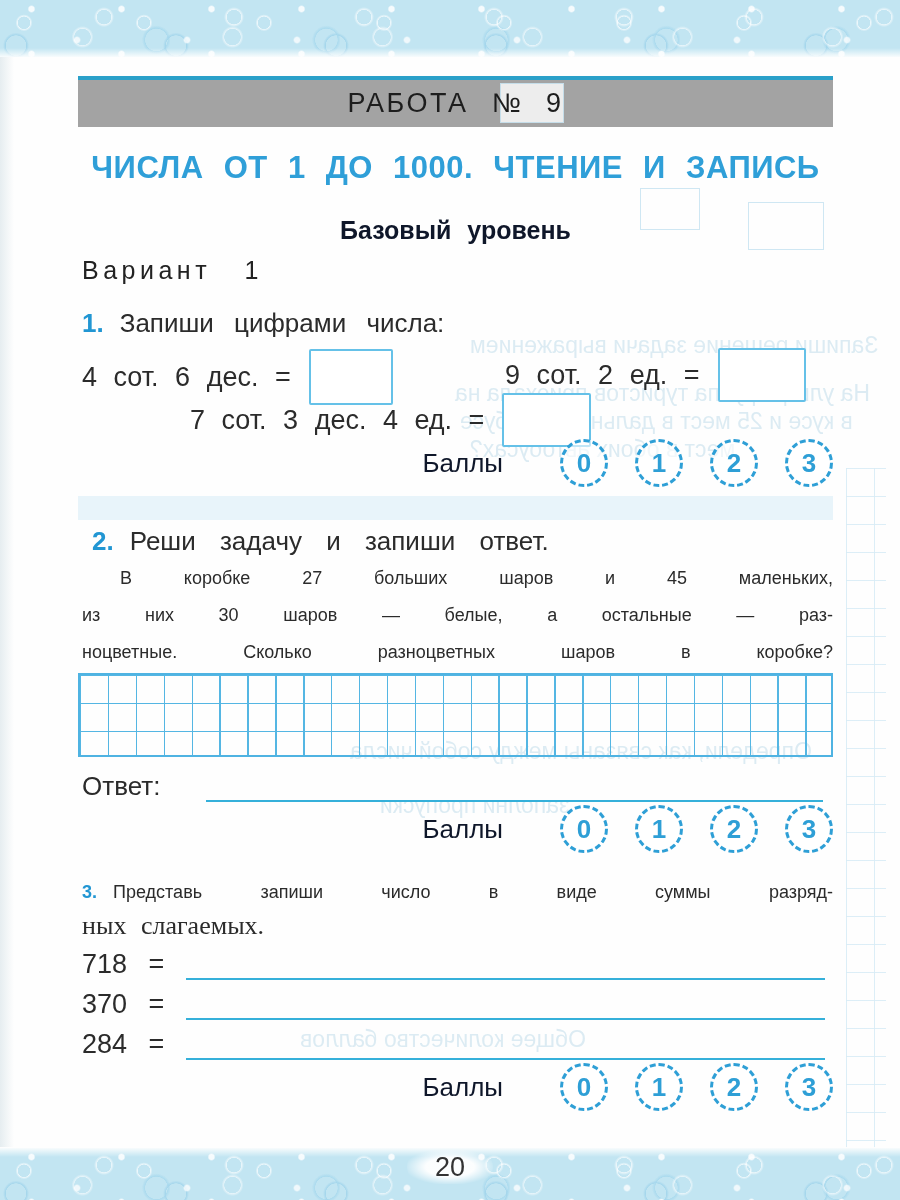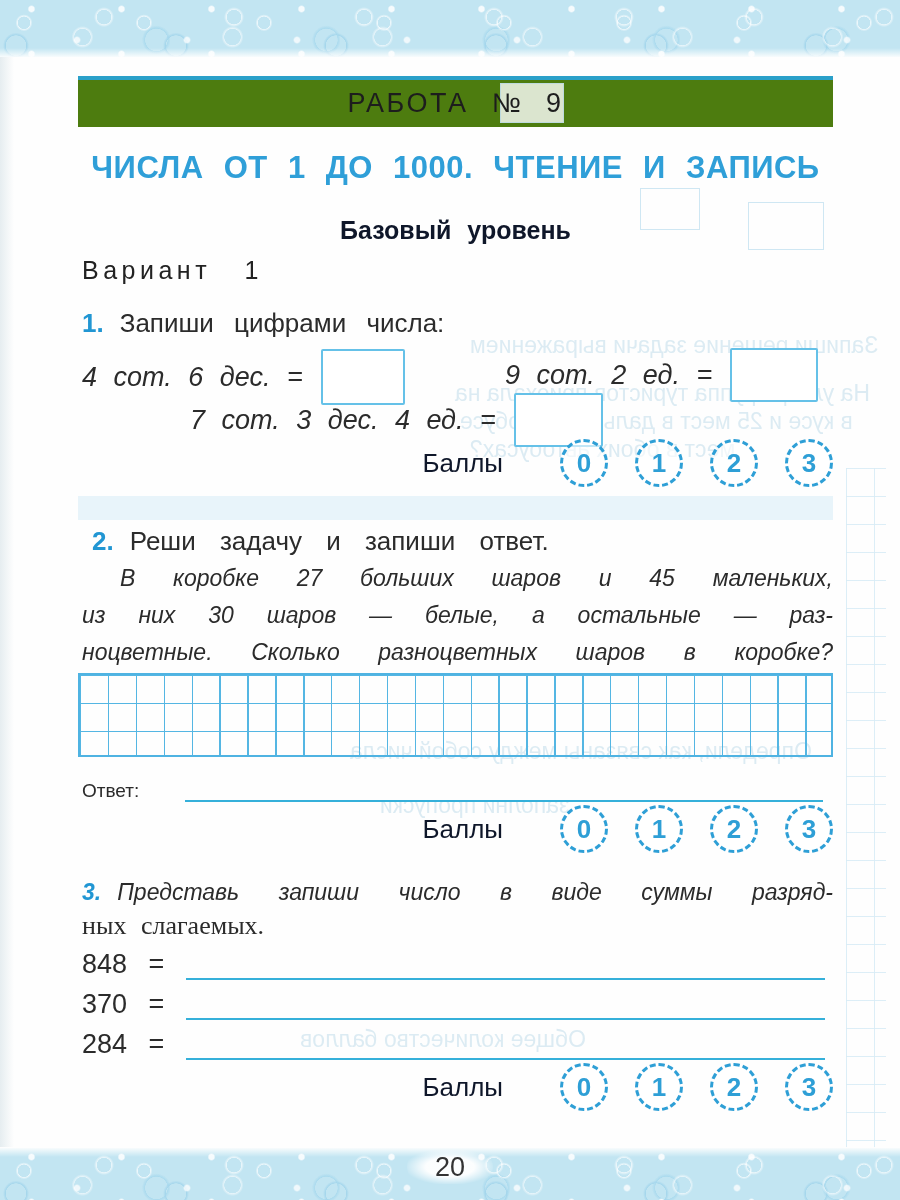--- a/index.html
+++ b/index.html
@@ -25,42 +25,42 @@
   .lace-bottom::before{content:"";position:absolute;left:0;right:0;top:-1px;height:10px;
     background:linear-gradient(to top,rgba(255,255,255,0),#fefefe);}
   .page-num{position:absolute;left:0;right:0;top:2px;text-align:center;font-size:27px;color:#333;line-height:34px;}
   .page-num span{padding:2px 28px;border-radius:20px;
     background:radial-gradient(ellipse at center,rgba(255,255,255,.95) 40%,rgba(255,255,255,0) 75%);}
   .edge-left{left:0;top:57px;width:14px;height:1091px;
     background:linear-gradient(to right,rgba(214,226,231,.6),rgba(255,255,255,0));}
 
   
   .rule{left:78px;top:76px;width:755px;height:4px;background:#2aa0c9;}
-  .banner{left:78px;top:80px;width:755px;height:47px;background:#4d7c0f;}
+  .banner{left:78px;top:80px;width:755px;height:47px;background:#a3a3a3;}
   .work-title{position:absolute;left:0;right:0;top:0;line-height:47px;text-align:center;
     font-size:27px;color:#1d1d1d;letter-spacing:2.5px;word-spacing:13px;}
   .main-title{left:78px;top:150px;width:755px;text-align:center;font-size:31px;font-weight:bold;
     color:#2f9fd8;letter-spacing:.5px;word-spacing:11px;}
   .level{left:78px;top:216px;width:755px;text-align:center;font-size:25px;font-weight:bold;
     color:#0f172a;word-spacing:9px;}
   .variant{left:82px;top:256px;font-size:25px;letter-spacing:4.5px;word-spacing:22px;color:#222;}
 
   
   .task-head{font-size:26px;word-spacing:13px;color:#2b2b2b;}
   .task-num{color:#2196d3;font-weight:bold;margin-right:16px;}
   .eq-row{display:flex;align-items:center;}
-  .eq-label{font-size:27px;word-spacing:9px;color:#2b2b2b;margin-right:18px;white-space:nowrap;font-style:italic;}
+  .eq-label{font-size:27px;word-spacing:9px;color:#2b2b2b;margin-right:18px;white-space:nowrap;}
   .answer-box{background:#fff;border:2px solid #65c1e8;border-radius:2px;}
-  .just{width:751px;text-align:justify;text-align-last:justify;font-size:23px;line-height:37px;color:#2b2b2b;font-style:italic;}
+  .just{width:751px;text-align:justify;text-align-last:justify;font-size:18px;line-height:37px;color:#2b2b2b;}
   .grid{left:78px;top:673px;width:755px;height:84px;border:2px solid #4fb3e2;box-sizing:border-box;
     background-image:
       repeating-linear-gradient(to right,#54b6e3 0 1.4px,transparent 1.4px 27.9px),
       repeating-linear-gradient(to bottom,#54b6e3 0 1.4px,transparent 1.4px 27.9px);}
   .ans-row{display:flex;align-items:flex-end;}
-  .ans-label{font-size:19px;color:#2b2b2b;white-space:nowrap;}
+  .ans-label{font-size:26px;color:#2b2b2b;white-space:nowrap;}
   .ans-line{flex:1;border-bottom:2.5px solid #35b0da;height:28px;}
   .points{display:flex;align-items:center;justify-content:flex-end;}
   .points-label{color:#0f172a;font-size:26px;margin-right:30px;}
   .circle{width:42px;height:42px;border:3.5px dashed #2e9fd6;border-radius:50%;margin-left:27px;
     display:flex;align-items:center;justify-content:center;font-size:26px;font-weight:600;color:#2e9fd6;
     background:rgba(255,255,255,.6);}
   .eq3-row{display:flex;align-items:flex-end;}
   .eq3-label{font-size:27px;word-spacing:14px;color:#2b2b2b;width:104px;white-space:nowrap;}
   .t3line2{font-size:26px;word-spacing:8px;color:#2b2b2b;font-family:Liberation Serif, serif;}
 
@@ -146,21 +146,21 @@
     <span class="circle">1</span>
     <span class="circle">2</span>
     <span class="circle">3</span>
   </div>
 
   <div class="abs just" style="left:82px;top:874px;">
     <span class="task-num">3.</span><span>Представь запиши число в виде суммы разряд-</span>
   </div>
   <div class="abs t3line2" style="left:82px;top:911px;">ных слагаемых.</div>
   <div class="abs eq3-row" style="left:82px;top:946px;width:743px;height:34px;">
-    <span class="eq3-label">848 =</span>
+    <span class="eq3-label">718 =</span>
     <div class="ans-line"></div>
   </div>
   <div class="abs eq3-row" style="left:82px;top:986px;width:743px;height:34px;">
     <span class="eq3-label">370 =</span>
     <div class="ans-line"></div>
   </div>
   <div class="abs eq3-row" style="left:82px;top:1026px;width:743px;height:34px;">
     <span class="eq3-label">284 =</span>
     <div class="ans-line"></div>
   </div>

